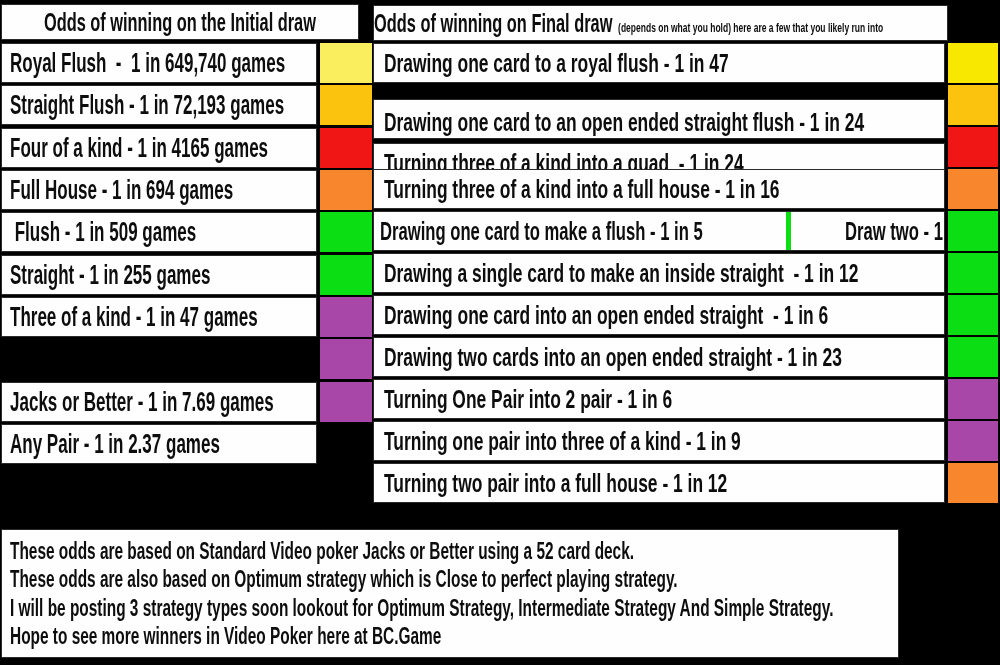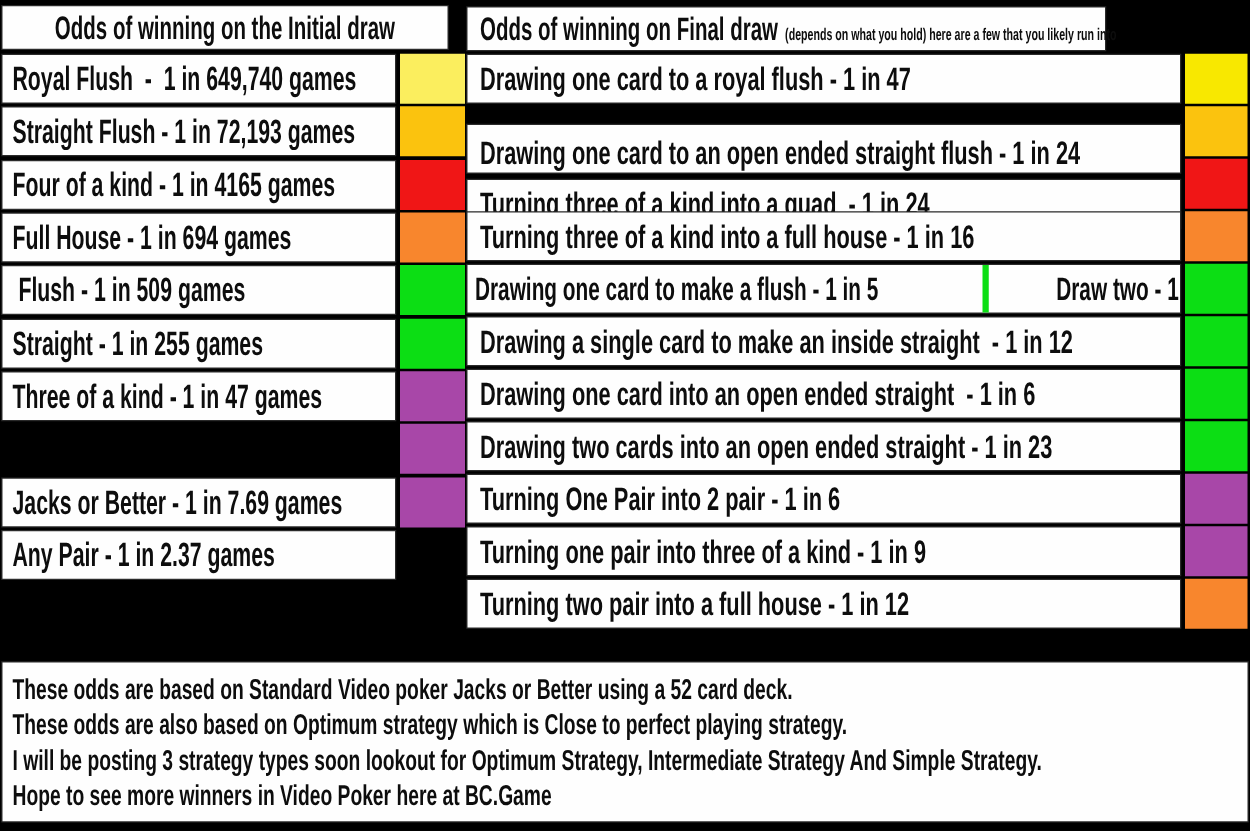--- a/index.html
+++ b/index.html
@@ -25,37 +25,37 @@
     color: #0d0d0d;
     display: inline-block;
   }
   
   .lheader { left: 2px; top: 5px; width: 356px; height: 34px; justify-content: center; }
   .lheader .txt { font-size: 26px; transform: scaleX(0.63); transform-origin: 50% 50%; }
   .lrow { left: 2px; width: 314px; height: 38px; padding-left: 8px; }
   .t-left { font-size: 27px; transform: scaleX(0.63); transform-origin: 0 50%; }
   .lsw { position: absolute; left: 320px; width: 52px; height: 40px; }
   
-  .rheader { left: 374px; top: 6px; width: 510px; height: 34px; padding-left: 10px; }
+  .rheader { left: 374px; top: 6px; width: 573px; height: 34px; }
   .hdr-line { display: inline-flex; align-items: baseline; transform: scaleX(0.63); transform-origin: 0 50%; white-space: nowrap; }
   .hdr-big { font-size: 26px; }
   .hdr-small { font-size: 13.5px; padding-left: 9px; }
   .rrow { left: 374px; width: 570px; height: 38px; padding-left: 10px; }
   .t-right { font-size: 26px; transform: scaleX(0.67); transform-origin: 0 50%; }
   .rsw { position: absolute; left: 948px; width: 50px; height: 40px; }
   .swatch { box-shadow: 0 0 0 1px #000; }
   
   .split { padding-left: 0; }
   .split .cell1 { width: 368px; padding-left: 6px; box-sizing: border-box; overflow: visible; }
   .split .cell2 { padding-left: 10px; }
   .split .t-right { transform: scaleX(0.64); }
   .vdivider { width: 5px; align-self: stretch; flex: none; }
   
   .footer-box {
-    left: 2px; top: 530px; width: 996px; height: 127px;
+    left: 2px; top: 530px; width: 896px; height: 127px;
     display: block; padding: 7px 8px;
   }
   .fline { height: 28.5px; display: flex; align-items: center; }
   .fline .txt { font-size: 23px; transform: scaleX(0.67); transform-origin: 0 50%; }
 </style>
 </head>
 <body>
 
 <div class="canvas">
 

